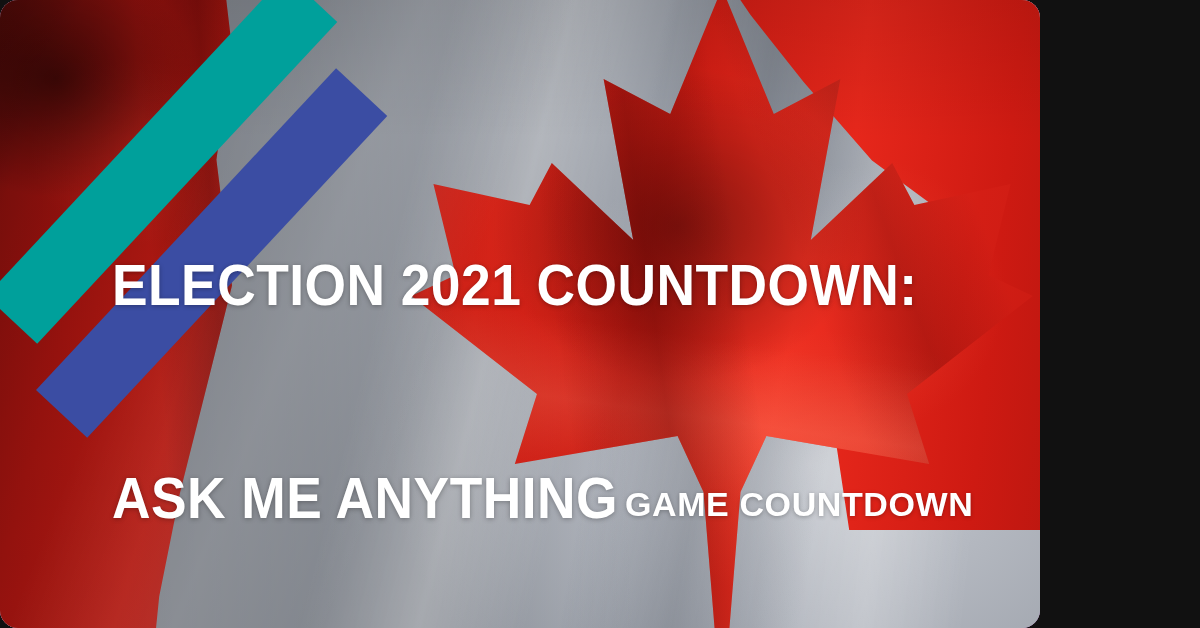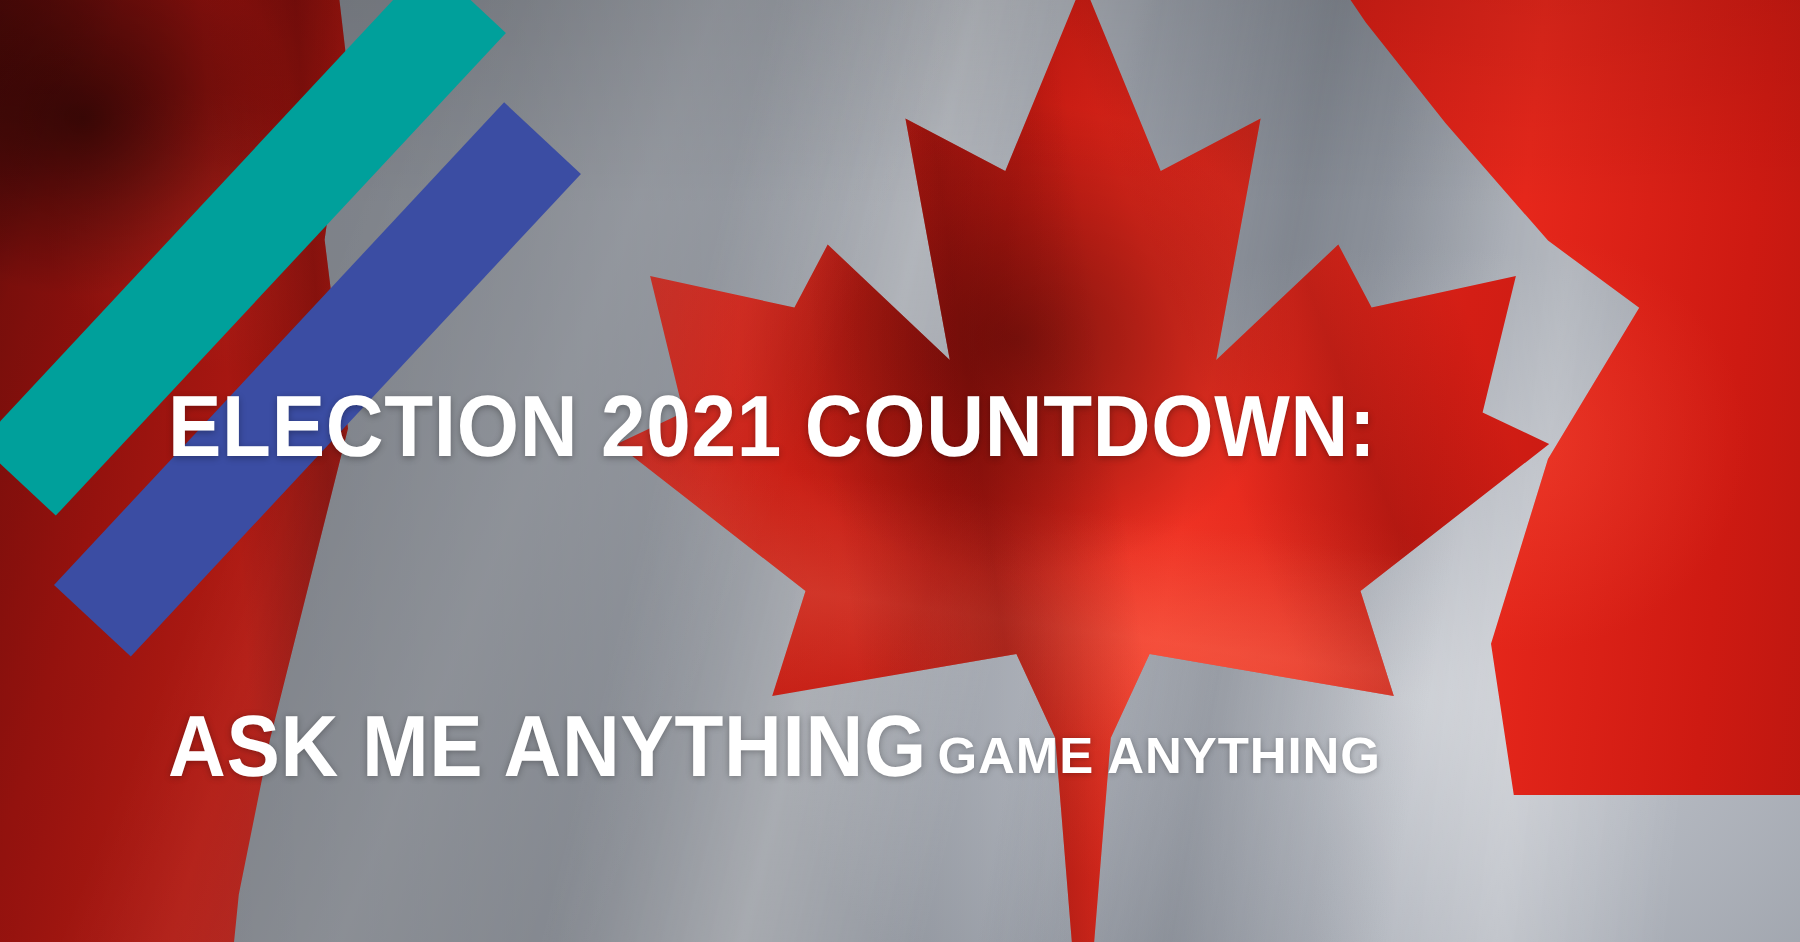--- a/index.html
+++ b/index.html
@@ -5,25 +5,26 @@
 <style>
   html, body {
     margin: 0;
     padding: 0;
     background: #111;
   }
   * { box-sizing: border-box; }
 
   .banner {
     position: relative;
-    width: 1200px;
+    width: 1040px;
     height: 628px;
     overflow: hidden;
     font-family: "Liberation Sans", "DejaVu Sans", sans-serif;
     background: #a21caf;
+    border-radius: 18px;
   }
 
   
   .flag-bg {
     position: absolute;
     inset: 0;
     overflow: hidden;
   }
 
   
@@ -213,16 +214,16 @@
   <div class="stripes">
     <div class="stripe stripe-teal"></div>
     <div class="stripe stripe-blue"></div>
   </div>
 
   <div class="headline">
     <span class="headline-line">ELECTION 2021 COUNTDOWN:</span>
     <span class="headline-line">ASK ME ANYTHING</span>
   </div>
 
-  <div class="gc">GAME ANYTHING</div>
+  <div class="gc">GAME COUNTDOWN</div>
 
 
 </div>
 
 </body></html>

